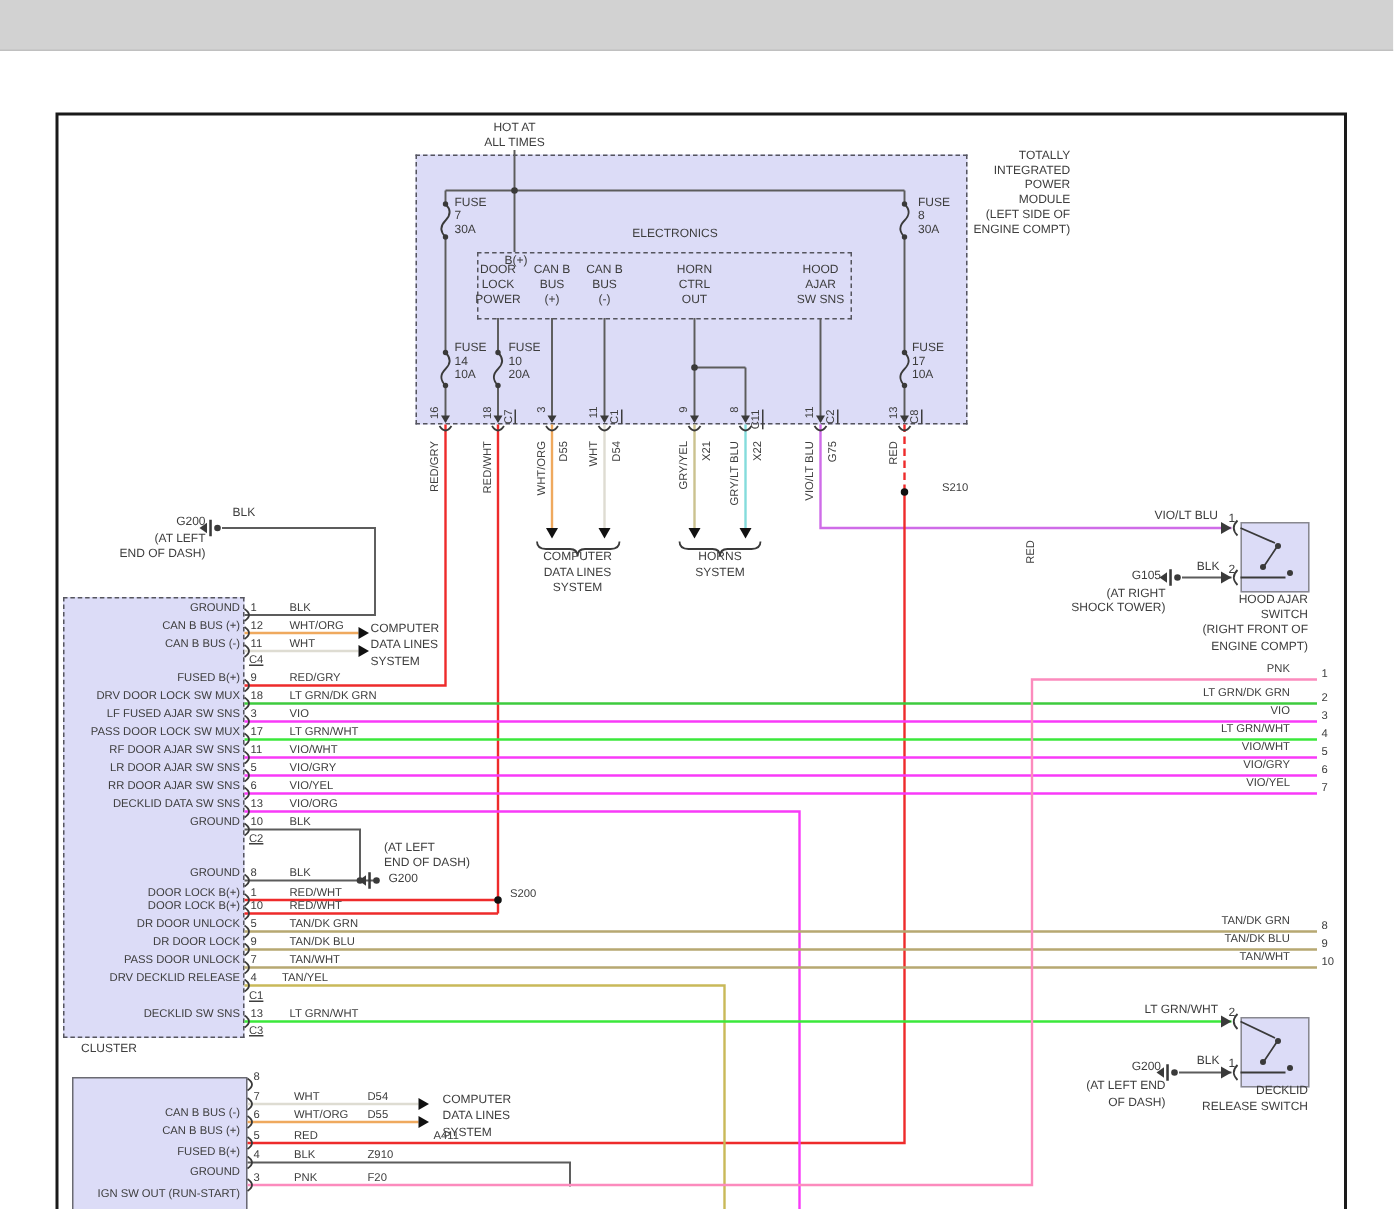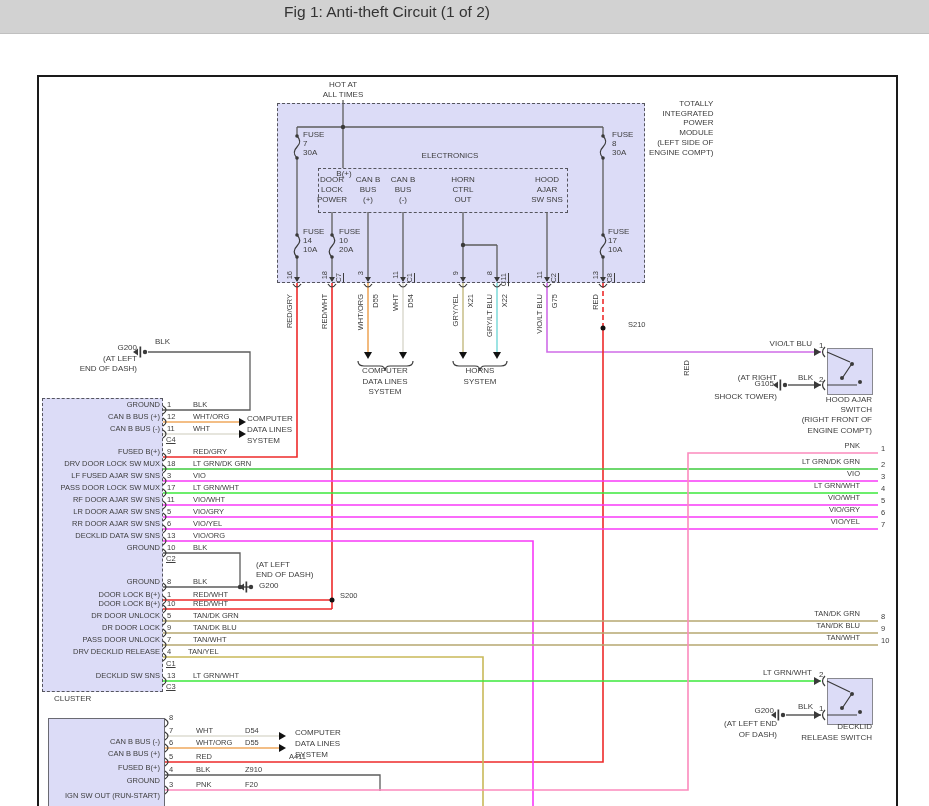--- a/index.html
+++ b/index.html
@@ -34,21 +34,20 @@
   .dash{stroke-dasharray:5 3;}
   .sym{stroke:#3a3a3a;stroke-width:1.2;fill:none;}
   .symf{fill:#3a3a3a;stroke:none;}
   .blk{fill:#111;stroke:none;}
 </style>
 </head>
 <body>
 
 <div id="page">
   <div id="banner"></div>
-  <div id="title" class="lbl" style="font-size:15.5px;">Fig 1: Anti-theft Circuit (1 of 2)</div>
 
   <div id="frame"></div>
 
   <div class="modbox dashed" style="left:277px;top:103px;width:366px;height:178px;"></div>
   <div class="modbox dashed" style="left:318px;top:168px;width:248px;height:43px;"></div>
   <div class="modbox dashed" style="left:42px;top:398px;width:119px;height:292px;"></div>
   <div class="modbox solid" style="left:48px;top:718px;width:115px;height:92px;"></div>
   <div class="modbox" style="left:827px;top:348px;width:44px;height:45px;border:1.3px solid #88888f;"></div>
   <div class="modbox" style="left:827px;top:678px;width:44px;height:45px;border:1.3px solid #88888f;"></div>
 
@@ -273,21 +272,21 @@
   <div class="lbl sm und" style="left:166px;top:435px;">C4</div>
   <div class="lbl sm und" style="left:166px;top:554px;">C2</div>
   <div class="lbl sm und" style="left:166px;top:659px;">C1</div>
   <div class="lbl sm und" style="left:166px;top:682px;">C3</div>
 
   <div class="lbl ar" style="left:712px;top:339px;width:100px;">VIO/LT BLU</div>
   <div class="lbl" style="left:819px;top:341px;">1</div>
   <div class="lbl ar" style="left:713px;top:373px;width:100px;">BLK</div>
   <div class="lbl" style="left:819px;top:375px;">2</div>
   <div class="lbl ar" style="left:674px;top:379px;width:100px;">G105</div>
-  <div class="lbl ar" style="left:657px;top:368px;width:120px;line-height:19px;">(AT RIGHT
+  <div class="lbl ar" style="left:657px;top:391px;width:120px;line-height:9px;">(AT RIGHT
 SHOCK TOWER)</div>
   <div class="lbl ar" style="left:740px;top:395px;width:132px;line-height:10.2px;">HOOD AJAR
 SWITCH
 (RIGHT FRONT OF
 ENGINE COMPT)</div>
 
   <div class="lbl ar" style="left:712px;top:668px;width:100px;">LT GRN/WHT</div>
   <div class="lbl" style="left:819px;top:670px;">2</div>
   <div class="lbl ar" style="left:713px;top:702px;width:100px;">BLK</div>
   <div class="lbl" style="left:819px;top:704px;">1</div>

